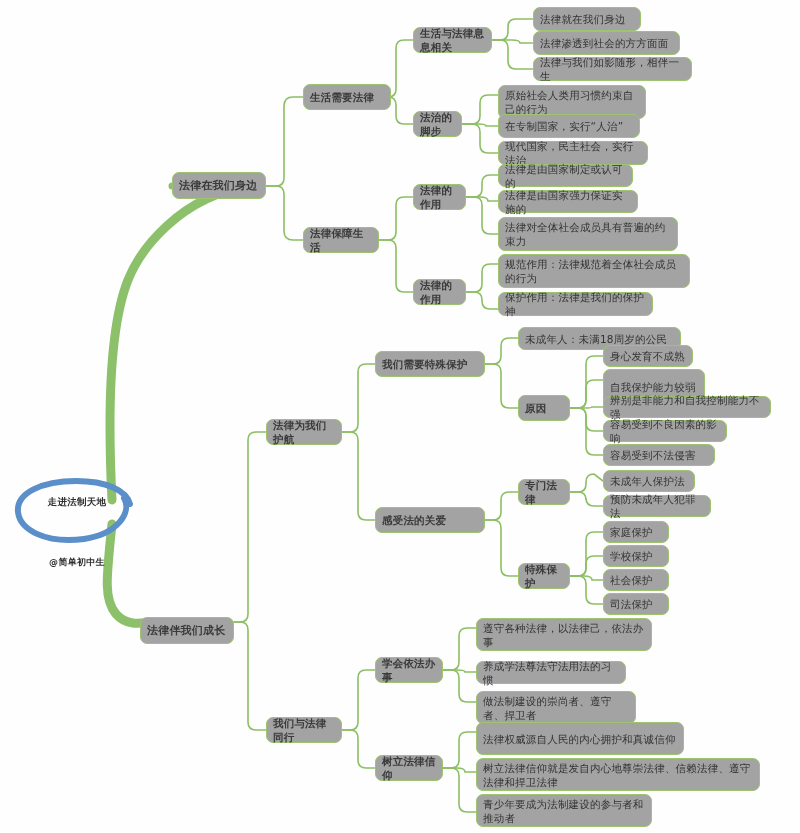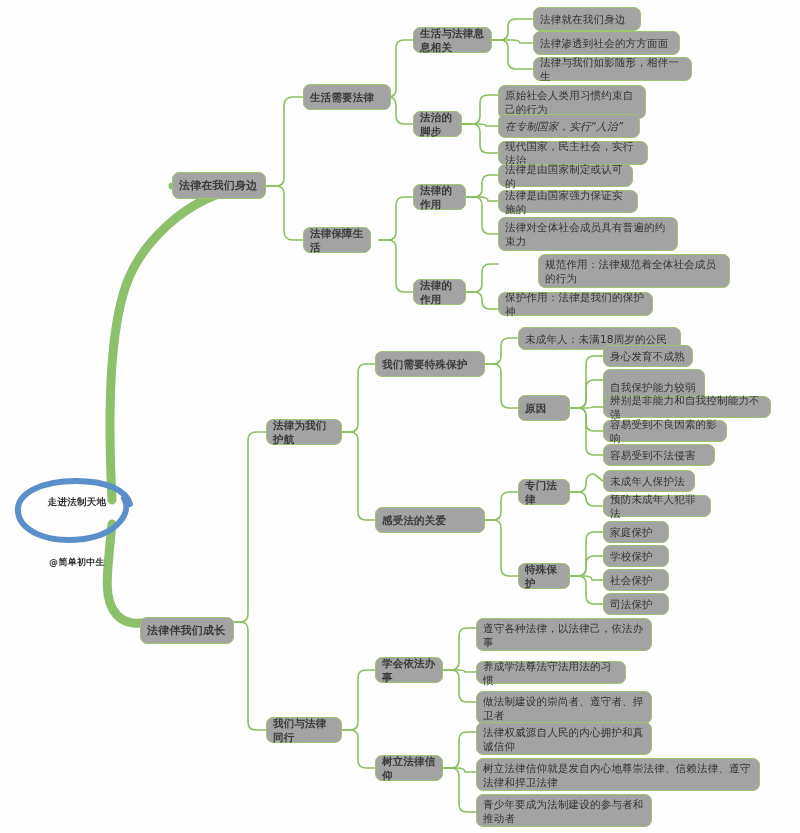--- a/index.html
+++ b/index.html
@@ -166,21 +166,21 @@
   <div class="node l1" style="left:172px;top:172px;width:94px;height:27px;">
     <span class="txt">法律在我们身边</span>
   </div>
   <div class="node l1" style="left:140px;top:608px;width:94px;height:27px;margin-top:9px;">
     <span class="txt">法律伴我们成长</span>
   </div>
 
   <div class="node l2" style="left:303px;top:84px;width:88px;height:26px;">
     <span class="txt">生活需要法律</span>
   </div>
-  <div class="node l2" style="left:303px;top:227px;width:68px;height:26px;">
+  <div class="node l2" style="left:303px;top:227px;width:76px;height:26px;">
     <span class="txt">法律保障生活</span>
   </div>
   <div class="node l2" style="left:266px;top:419px;width:76px;height:26px;">
     <span class="txt">法律为我们护航</span>
   </div>
   <div class="node l2" style="left:266px;top:717px;width:76px;height:26px;">
     <span class="txt">我们与法律同行</span>
   </div>
 
   <div class="node l3" style="left:413px;top:27px;width:79px;height:26px;">
@@ -224,38 +224,38 @@
   <div class="node leaf" style="left:533px;top:31px;width:147px;height:24px;">
     <span class="txt">法律渗透到社会的方方面面</span>
   </div>
   <div class="node leaf" style="left:533px;top:57px;width:159px;height:24px;">
     <span class="txt">法律与我们如影随形，相伴一生</span>
   </div>
 
   <div class="node leaf" style="left:498px;top:85px;width:148px;height:34px;">
     <span class="txt">原始社会人类用习惯约束自己的行为</span>
   </div>
-  <div class="node leaf" style="left:498px;top:114px;width:142px;height:24px;font-style:italic;">
+  <div class="node leaf" style="left:498px;top:114px;width:142px;height:24px;">
     <span class="txt">在专制国家，实行“人治”</span>
   </div>
   <div class="node leaf" style="left:498px;top:141px;width:150px;height:24px;">
     <span class="txt">现代国家，民主社会，实行法治</span>
   </div>
 
   <div class="node leaf" style="left:498px;top:164px;width:135px;height:23px;">
     <span class="txt">法律是由国家制定或认可的</span>
   </div>
   <div class="node leaf" style="left:498px;top:190px;width:140px;height:23px;">
     <span class="txt">法律是由国家强力保证实施的</span>
   </div>
   <div class="node leaf" style="left:498px;top:217px;width:180px;height:34px;">
     <span class="txt">法律对全体社会成员具有普遍的约束力</span>
   </div>
 
-  <div class="node leaf" style="left:498px;top:254px;width:192px;height:34px;margin-left:40px;">
+  <div class="node leaf" style="left:498px;top:254px;width:192px;height:34px;">
     <span class="txt">规范作用：法律规范着全体社会成员的行为</span>
   </div>
   <div class="node leaf" style="left:498px;top:292px;width:155px;height:24px;">
     <span class="txt">保护作用：法律是我们的保护神</span>
   </div>
 
   <div class="node leaf" style="left:518px;top:327px;width:163px;height:23px;">
     <span class="txt">未成年人：未满18周岁的公民</span>
   </div>
 
@@ -294,25 +294,25 @@
   <div class="node leaf" style="left:603px;top:593px;width:66px;height:22px;">
     <span class="txt">司法保护</span>
   </div>
 
   <div class="node leaf" style="left:476px;top:618px;width:176px;height:33px;">
     <span class="txt">遵守各种法律，以法律己，依法办事</span>
   </div>
   <div class="node leaf" style="left:476px;top:661px;width:150px;height:23px;">
     <span class="txt">养成学法尊法守法用法的习惯</span>
   </div>
-  <div class="node leaf" style="left:476px;top:691px;width:176px;height:33px;justify-content:flex-end;">
+  <div class="node leaf" style="left:476px;top:691px;width:160px;height:33px;justify-content:flex-end;">
     <span class="txt">做法制建设的崇尚者、遵守者、捍卫者</span>
   </div>
 
-  <div class="node leaf" style="left:476px;top:722px;width:176px;height:33px;">
+  <div class="node leaf" style="left:476px;top:722px;width:208px;height:33px;">
     <span class="txt">法律权威源自人民的内心拥护和真诚信仰</span>
   </div>
   <div class="node leaf" style="left:476px;top:758px;width:284px;height:33px;">
     <span class="txt">树立法律信仰就是发自内心地尊崇法律、信赖法律、遵守法律和捍卫法律</span>
   </div>
   <div class="node leaf" style="left:476px;top:794px;width:176px;height:33px;">
     <span class="txt">青少年要成为法制建设的参与者和推动者</span>
   </div>
 
 </div>

